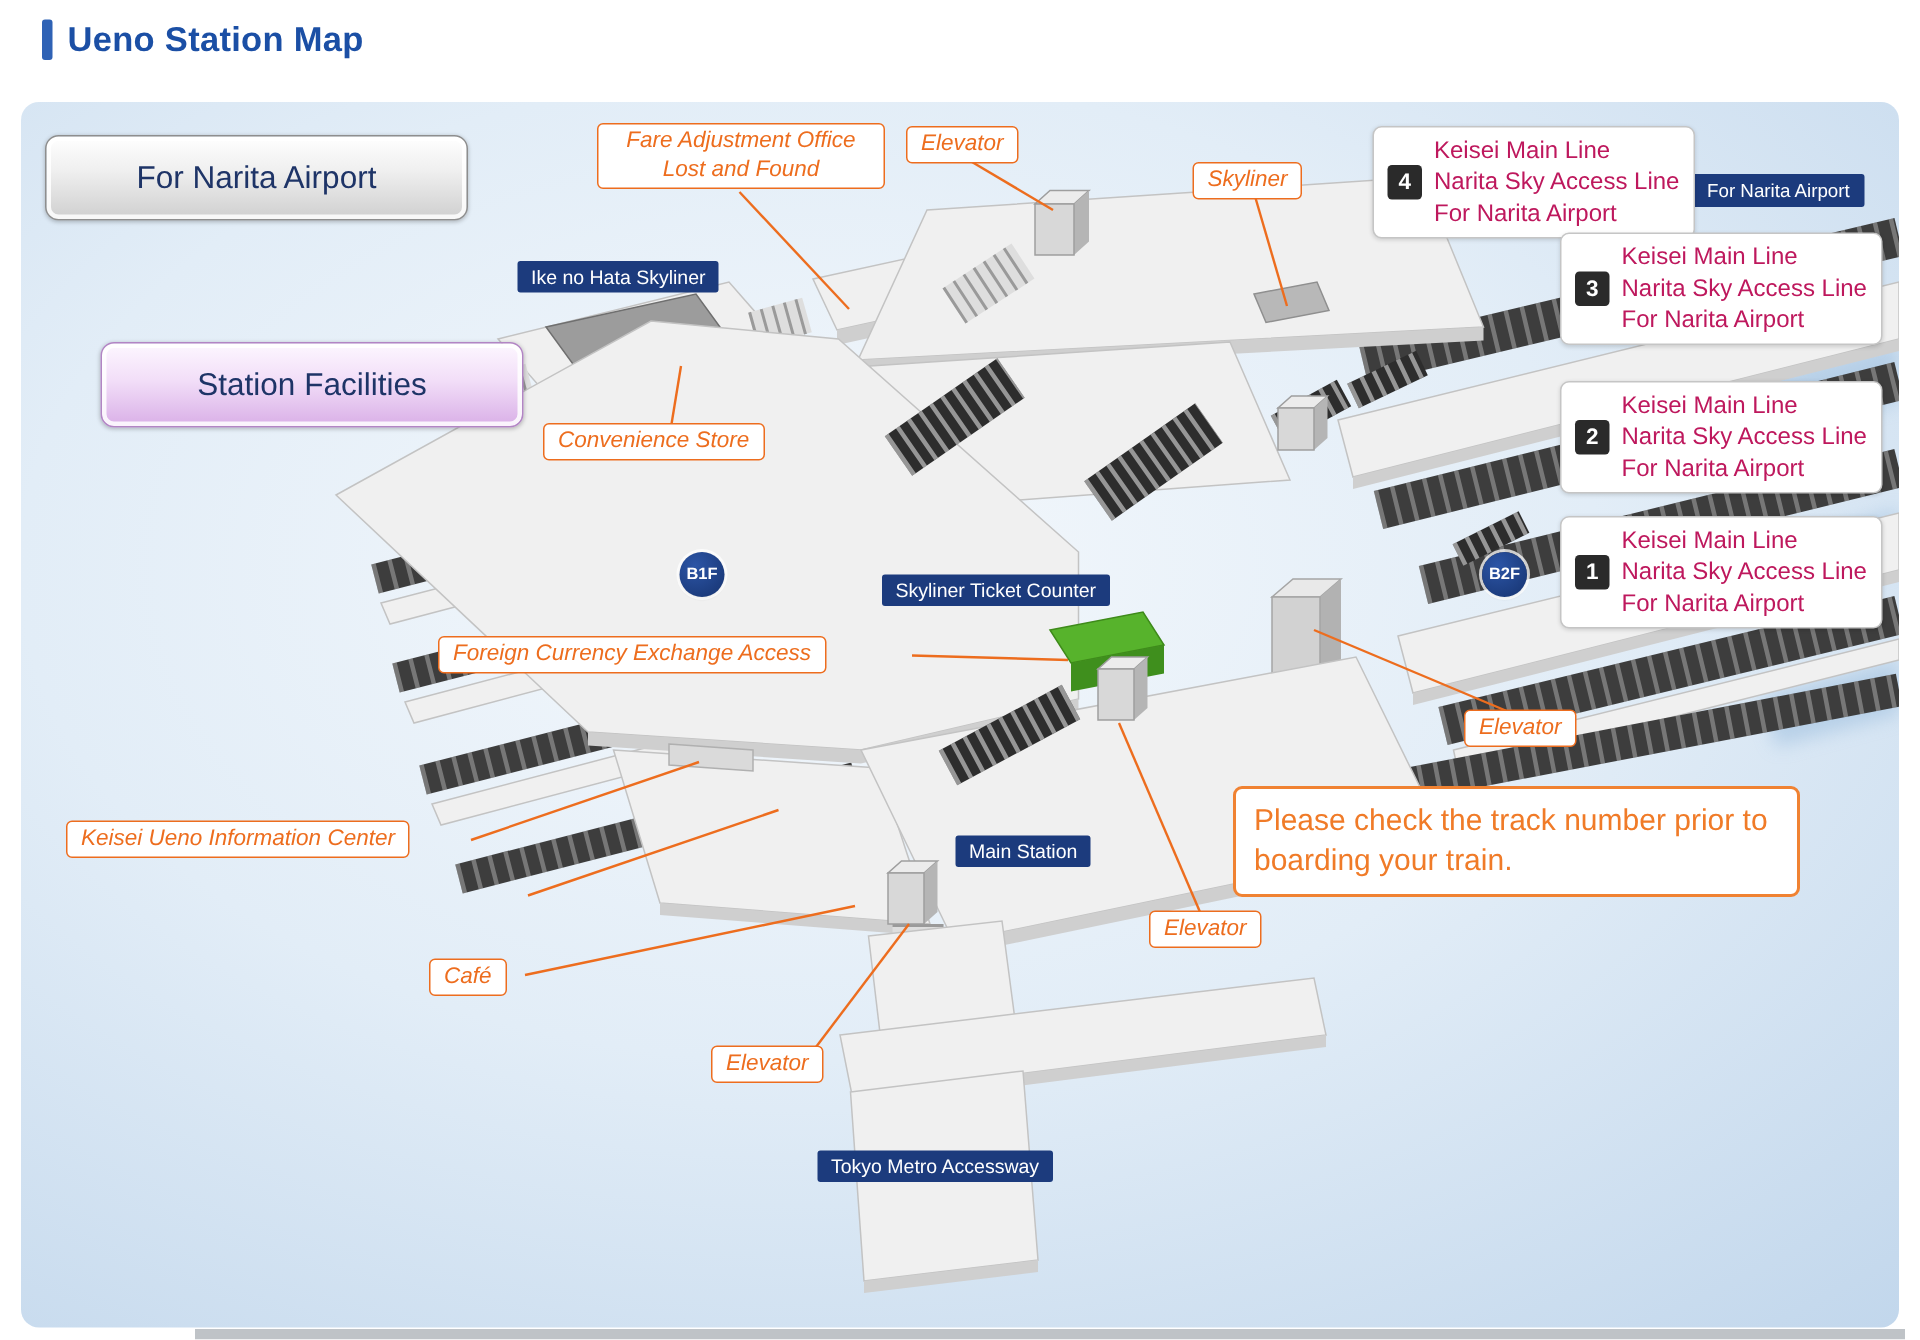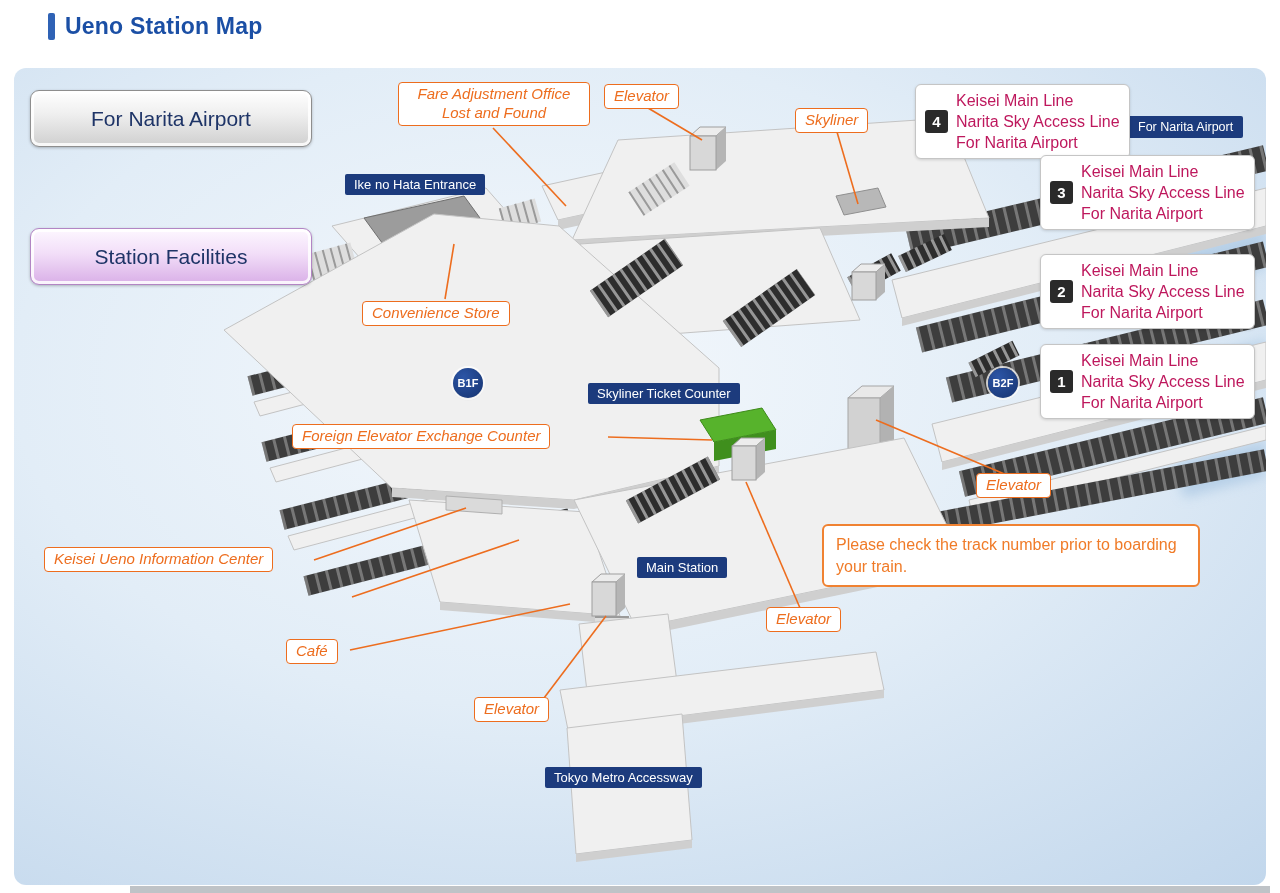--- a/index.html
+++ b/index.html
@@ -2,42 +2,42 @@
 <html><head>
 <meta charset="utf-8">
 <style>
   html,body{margin:0;padding:0;}
   body{
     width:1280px;height:893px;position:relative;overflow:hidden;
     background:#ffffff;
     font-family:"Liberation Sans","DejaVu Sans",sans-serif;
   }
   
-  .page-title{position:absolute;left:28px;top:13px;display:flex;align-items:flex-end;margin-left:20px;}
+  .page-title{position:absolute;left:28px;top:13px;display:flex;align-items:flex-end;}
   .title-bar{width:7px;height:27px;background:#2f62b5;border-radius:2px;margin-right:10px;}
   .title-text{font-size:23px;font-weight:bold;color:#1b4fa5;letter-spacing:.2px;}
 
   
   .panel{
     position:absolute;left:14px;top:68px;width:1252px;height:817px;
     border-radius:12px;
     background:radial-gradient(120% 115% at 42% 38%, #f4f8fc 0%, #e2edf7 35%, #c2d7ec 72%, #a4c3e2 100%);
     overflow:hidden;
   }
   .map-svg{position:absolute;left:0;top:0;}
 
   
   .nav-btn{
     position:absolute;left:16px;width:280px;height:55px;border-radius:9px;
     display:flex;align-items:center;justify-content:center;
     font-size:21px;color:#1e3467;cursor:pointer;
     box-shadow:inset 0 0 0 3px rgba(255,255,255,.85), 0 1px 3px rgba(0,0,0,.25);
   }
   .nav-btn.gray{border:1px solid #8e8e8e;background:linear-gradient(180deg,#ffffff 0%,#efefef 42%,#cfcfcf 100%);}
-  .nav-btn.purple{border:1px solid #b285c4;background:linear-gradient(180deg,#fdf7ff 0%,#f2def8 45%,#d9afe7 100%);}
+  .nav-btn.purple{border:1px solid #b285c4;background:linear-gradient(180deg,#fdf7ff 0%,#f2def8 45%,#d9afe7 100%);margin-left:37px;}
 
   
   .lbl-orange{
     position:absolute;background:#ffffff;border:1px solid #ed6d1e;color:#ed6d1e;
     border-radius:4px;padding:2px 9px;font-size:15px;line-height:1.25;
     white-space:nowrap;text-align:center;z-index:5;font-style:italic;
   }
   .lbl-orange.two-line{white-space:normal;width:172px;}
 
   
@@ -64,21 +64,21 @@
   .track-num{
     width:23px;height:23px;background:#2a2a2a;color:#fff;font-size:15px;font-weight:bold;
     display:flex;align-items:center;justify-content:center;border-radius:3px;flex:0 0 auto;
   }
   .track-lines{font-size:16px;color:#be185d;line-height:1.32;white-space:nowrap;}
 
   
   .note-box{
     position:absolute;left:808px;top:456px;width:350px;
     background:#fff;border:2px solid #f08232;border-radius:6px;
-    color:#f07b28;font-size:16px;line-height:1.35;padding:8px 12px;z-index:6;
+    color:#f07b28;font-size:20px;line-height:1.35;padding:8px 12px;z-index:6;
   }
 
   .footer-edge{position:absolute;left:130px;top:886px;width:1140px;height:7px;background:#bfc3c7;}
 
   
   .floor{fill:#f0f0f0;stroke:#c3c3c3;stroke-width:1;}
   .floor-edge{fill:#cfcfcf;stroke:none;}
   .track-base{stroke:#3d3d3d;fill:none;stroke-linecap:butt;}
   .track-ties{stroke:rgba(255,255,255,.3);fill:none;stroke-dasharray:3 8;}
   .esc-base{stroke:#2d2d2d;fill:none;}
@@ -254,34 +254,34 @@
       <line x1="1000" y1="410" x2="862" y2="352"></line>
     </g>
   </svg>
 
   <div class="nav-btn gray" style="top:22px">For Narita Airport</div>
   <div class="nav-btn purple" style="top:160px">Station Facilities</div>
 
   <div class="floor-badge" style="left:439px;top:300px">B1F</div>
   <div class="floor-badge" style="left:974px;top:300px">B2F</div>
 
-  <div class="lbl-navy" style="left:331px;top:106px">Ike no Hata Entrance</div>
+  <div class="lbl-navy" style="left:331px;top:106px">Ike no Hata Skyliner</div>
   <div class="lbl-navy" style="left:574px;top:315px">Skyliner Ticket Counter</div>
   <div class="lbl-navy" style="left:623px;top:489px">Main Station</div>
   <div class="lbl-navy" style="left:531px;top:699px">Tokyo Metro Accessway</div>
   <div class="lbl-navy" style="left:1114px;top:48px;font-size:12.5px;padding:4px 10px">For Narita Airport</div>
 
   <div class="lbl-orange two-line" style="left:384px;top:14px">
     <span>Fare Adjustment Office</span><br>
     <span>Lost and Found</span>
   </div>
   <div class="lbl-orange" style="left:590px;top:16px">Elevator</div>
   <div class="lbl-orange" style="left:781px;top:40px">Skyliner</div>
-  <div class="lbl-orange" style="left:348px;top:233px">Convenience Store</div>
-  <div class="lbl-orange" style="left:278px;top:356px">Foreign Elevator Exchange Counter</div>
+  <div class="lbl-orange" style="left:348px;top:214px">Convenience Store</div>
+  <div class="lbl-orange" style="left:278px;top:356px">Foreign Currency Exchange Access</div>
   <div class="lbl-orange" style="left:30px;top:479px">Keisei Ueno Information Center</div>
   <div class="lbl-orange" style="left:272px;top:571px">Café</div>
   <div class="lbl-orange" style="left:460px;top:629px">Elevator</div>
   <div class="lbl-orange" style="left:752px;top:539px">Elevator</div>
   <div class="lbl-orange" style="left:962px;top:405px">Elevator</div>
 
   <div class="track-box" style="left:901px;top:16px">
     <div class="track-num">4</div>
     <div class="track-lines">
       <div>Keisei Main Line</div>

